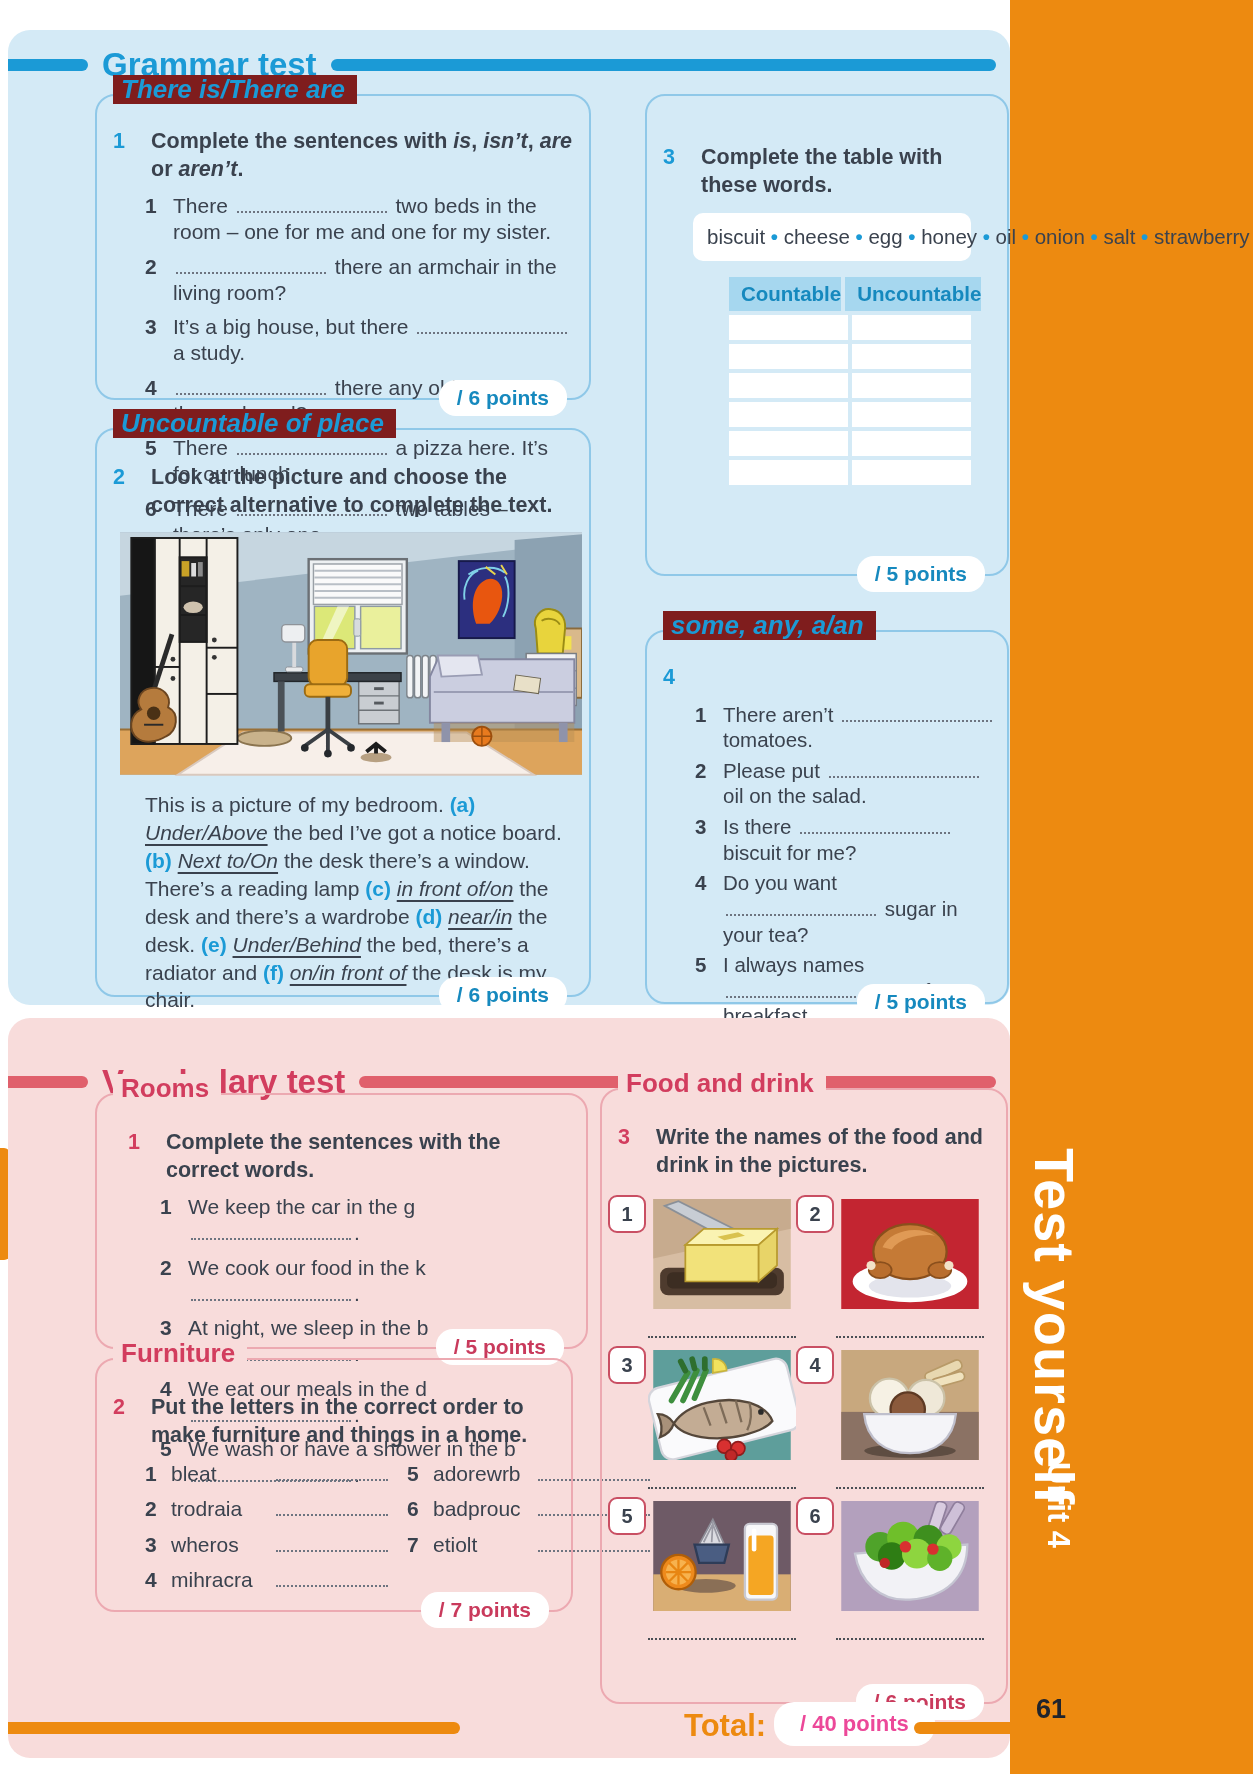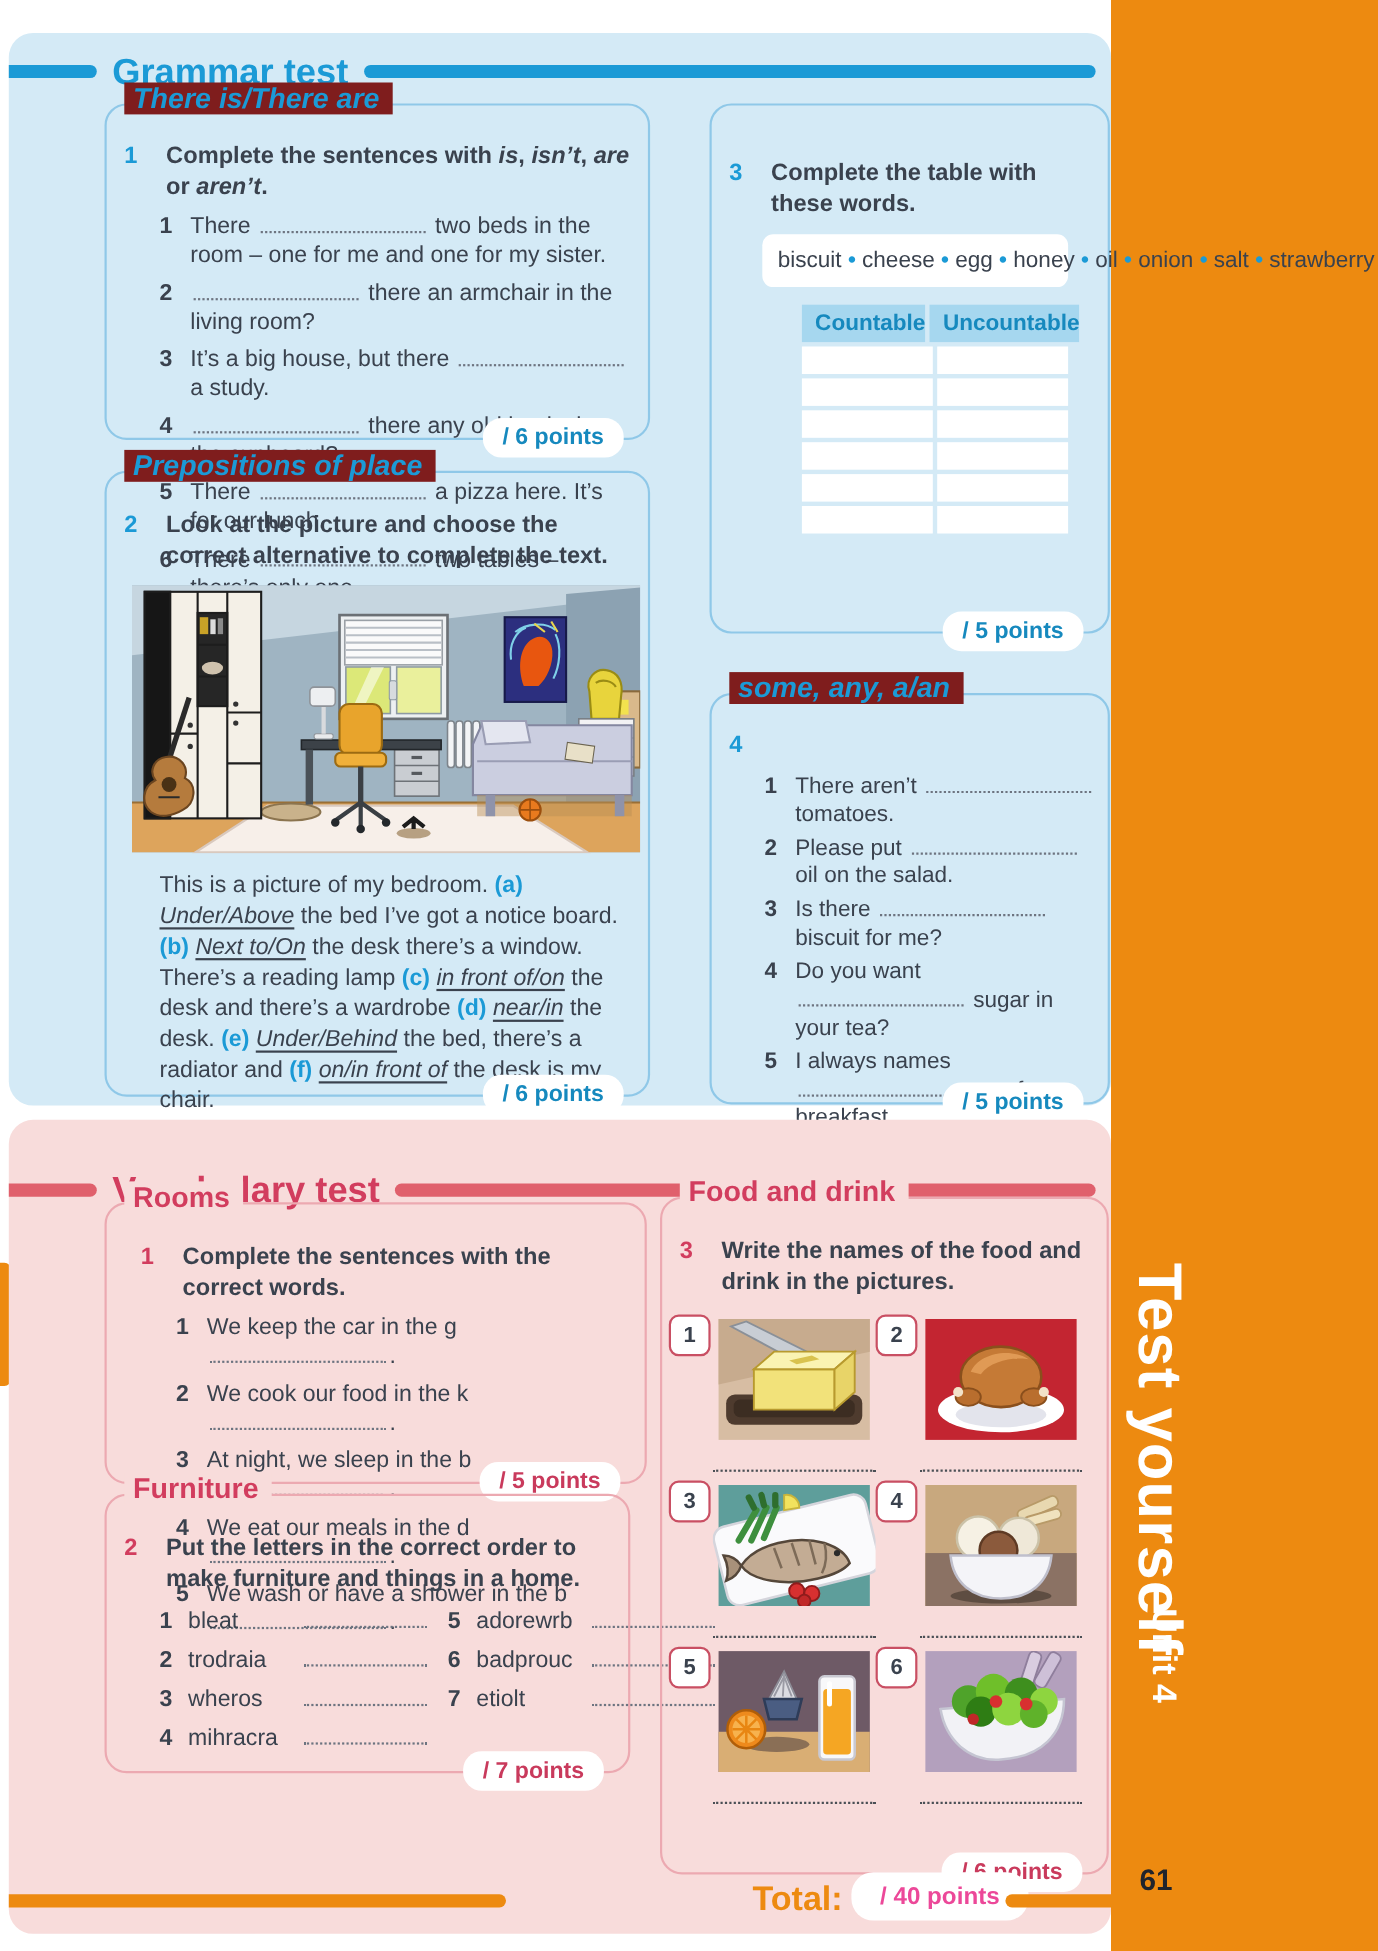--- a/index.html
+++ b/index.html
@@ -173,21 +173,21 @@
               <span class="inum">6</span>
               <span><span>There </span><span class="blank"></span><span> two tables – there’s only one.</span></span>
             </div>
 
         </div>
       </div>
       <div class="pts">/ 6 points</div>
     </div>
 
     <div class="sec" id="sec-prep">
-      <div class="sec-title">Prepositions of place</div>
+      <div class="sec-title">Uncountable of place</div>
       <div class="content">
         <div class="instr">
           <span class="exno">2</span>
           <span>Look at the picture and choose the correct alternative to complete the text.</span>
         </div>
         <div class="scene-wrap">
           <svg viewBox="0 0 480 252">
             <rect x="0" y="0" width="480" height="252" fill="#9FB4C2"></rect>
             <polygon points="0,0 480,0 480,10 0,66" fill="#C6D6E0"></polygon>
             <polygon points="410,8 480,2 480,205 410,205" fill="#8CA2B2"></polygon>

